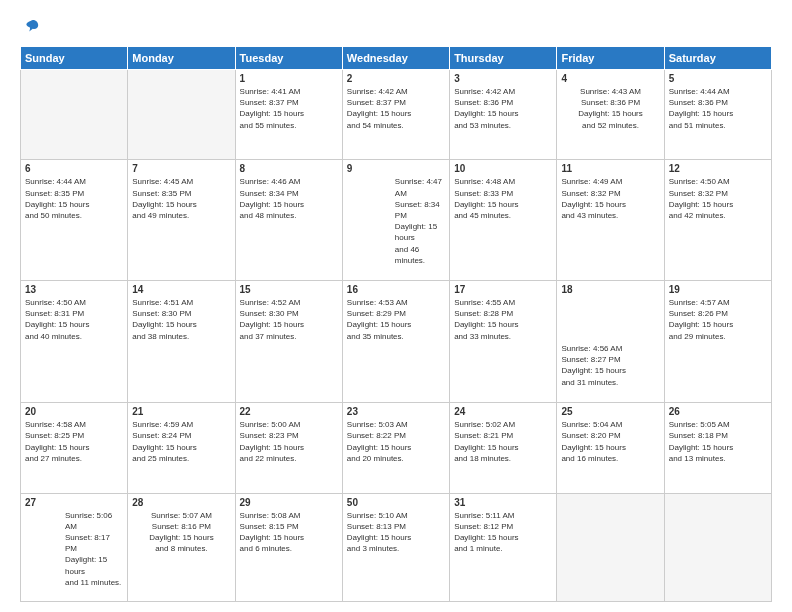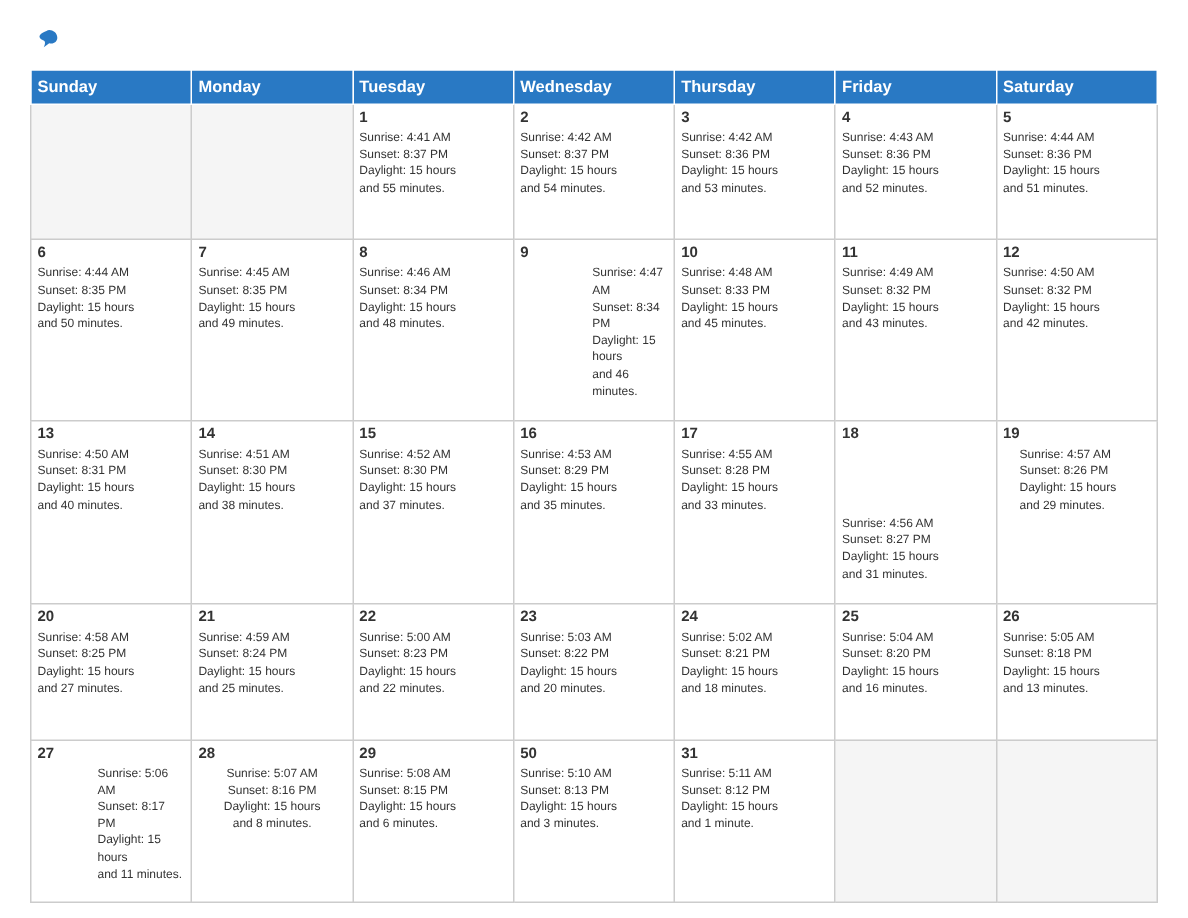--- a/index.html
+++ b/index.html
@@ -151,21 +151,21 @@
           </td>
           <td>
             <span class="day-num">3</span>
             <div class="day-info" style="white-space: pre-line;">Sunrise: 4:42 AM
 Sunset: 8:36 PM
 Daylight: 15 hours
 and 53 minutes.</div>
           </td>
           <td>
             <span class="day-num">4</span>
-            <div class="day-info" style="white-space: pre-line;">Sunrise: 4:43 AM
+            <div class="day-info" style="white-space: pre-line; text-align: center;">Sunrise: 4:43 AM
 Sunset: 8:36 PM
 Daylight: 15 hours
 and 52 minutes.</div>
           </td>
           <td>
             <span class="day-num">5</span>
             <div class="day-info" style="white-space: pre-line;">Sunrise: 4:44 AM
 Sunset: 8:36 PM
 Daylight: 15 hours
 and 51 minutes.</div>
@@ -260,21 +260,21 @@
           </td>
           <td>
             <span class="day-num">18</span>
             <div class="day-info" style="white-space: pre-line; margin-top: 48px;">Sunrise: 4:56 AM
 Sunset: 8:27 PM
 Daylight: 15 hours
 and 31 minutes.</div>
           </td>
           <td>
             <span class="day-num">19</span>
-            <div class="day-info" style="white-space: pre-line; margin-left: 11px;">Sunrise: 4:57 AM
+            <div class="day-info" style="white-space: pre-line;">Sunrise: 4:57 AM
 Sunset: 8:26 PM
 Daylight: 15 hours
 and 29 minutes.</div>
           </td>
         </tr>
         <tr>
           <td>
             <span class="day-num">20</span>
             <div class="day-info" style="white-space: pre-line;">Sunrise: 4:58 AM
 Sunset: 8:25 PM

